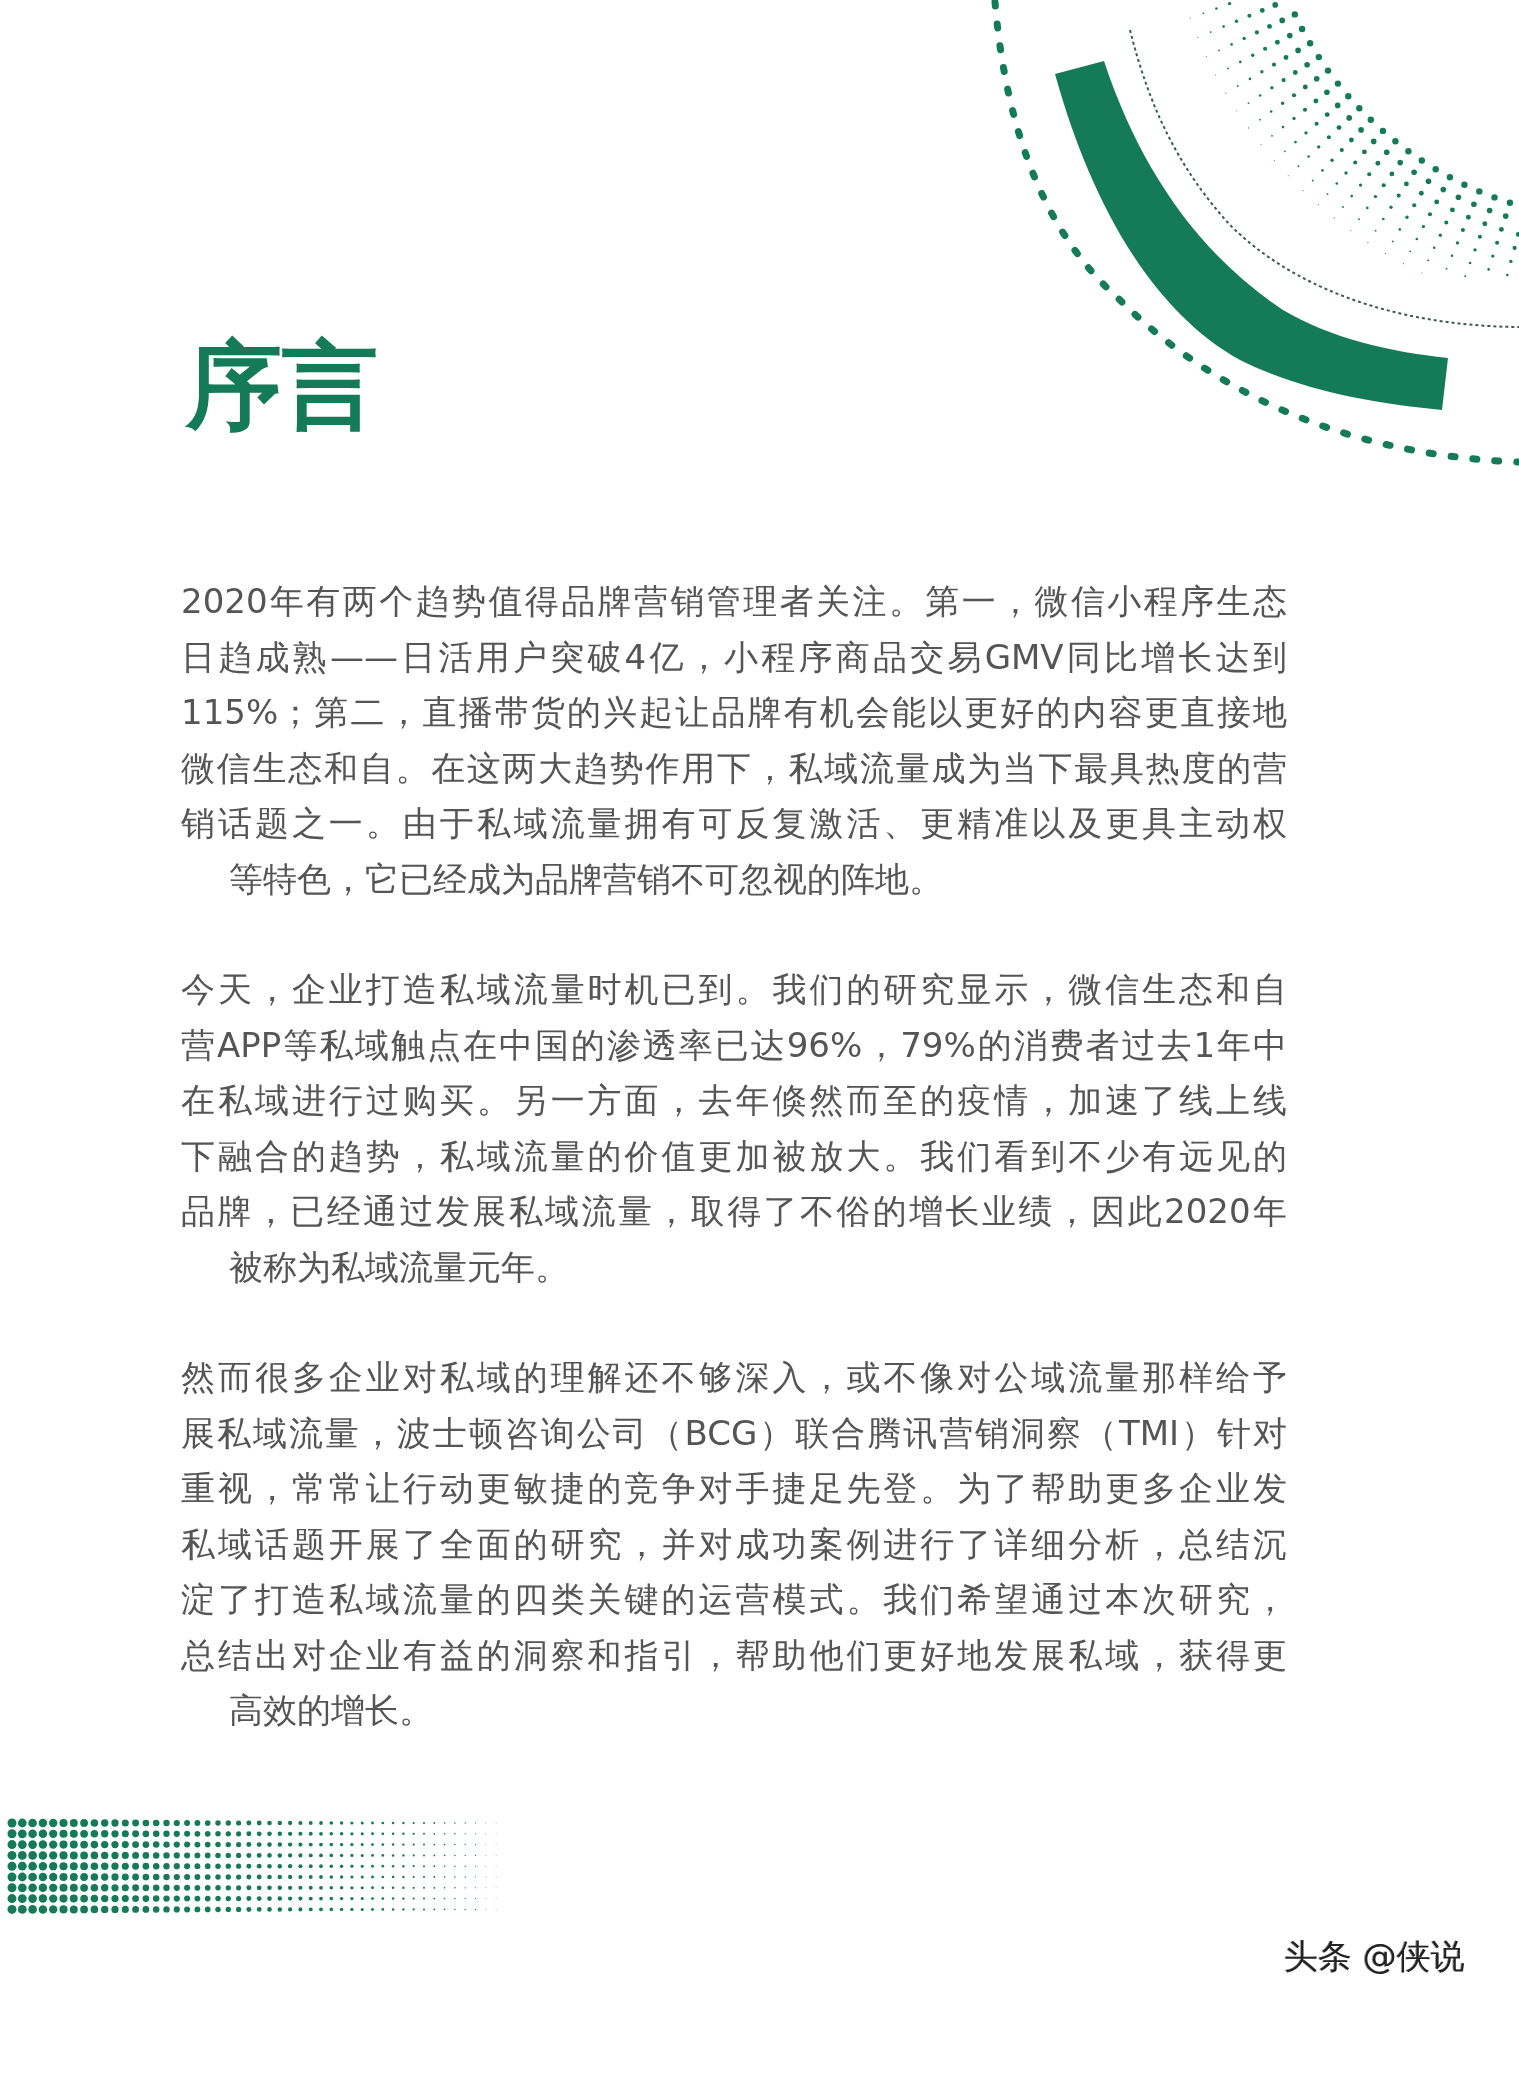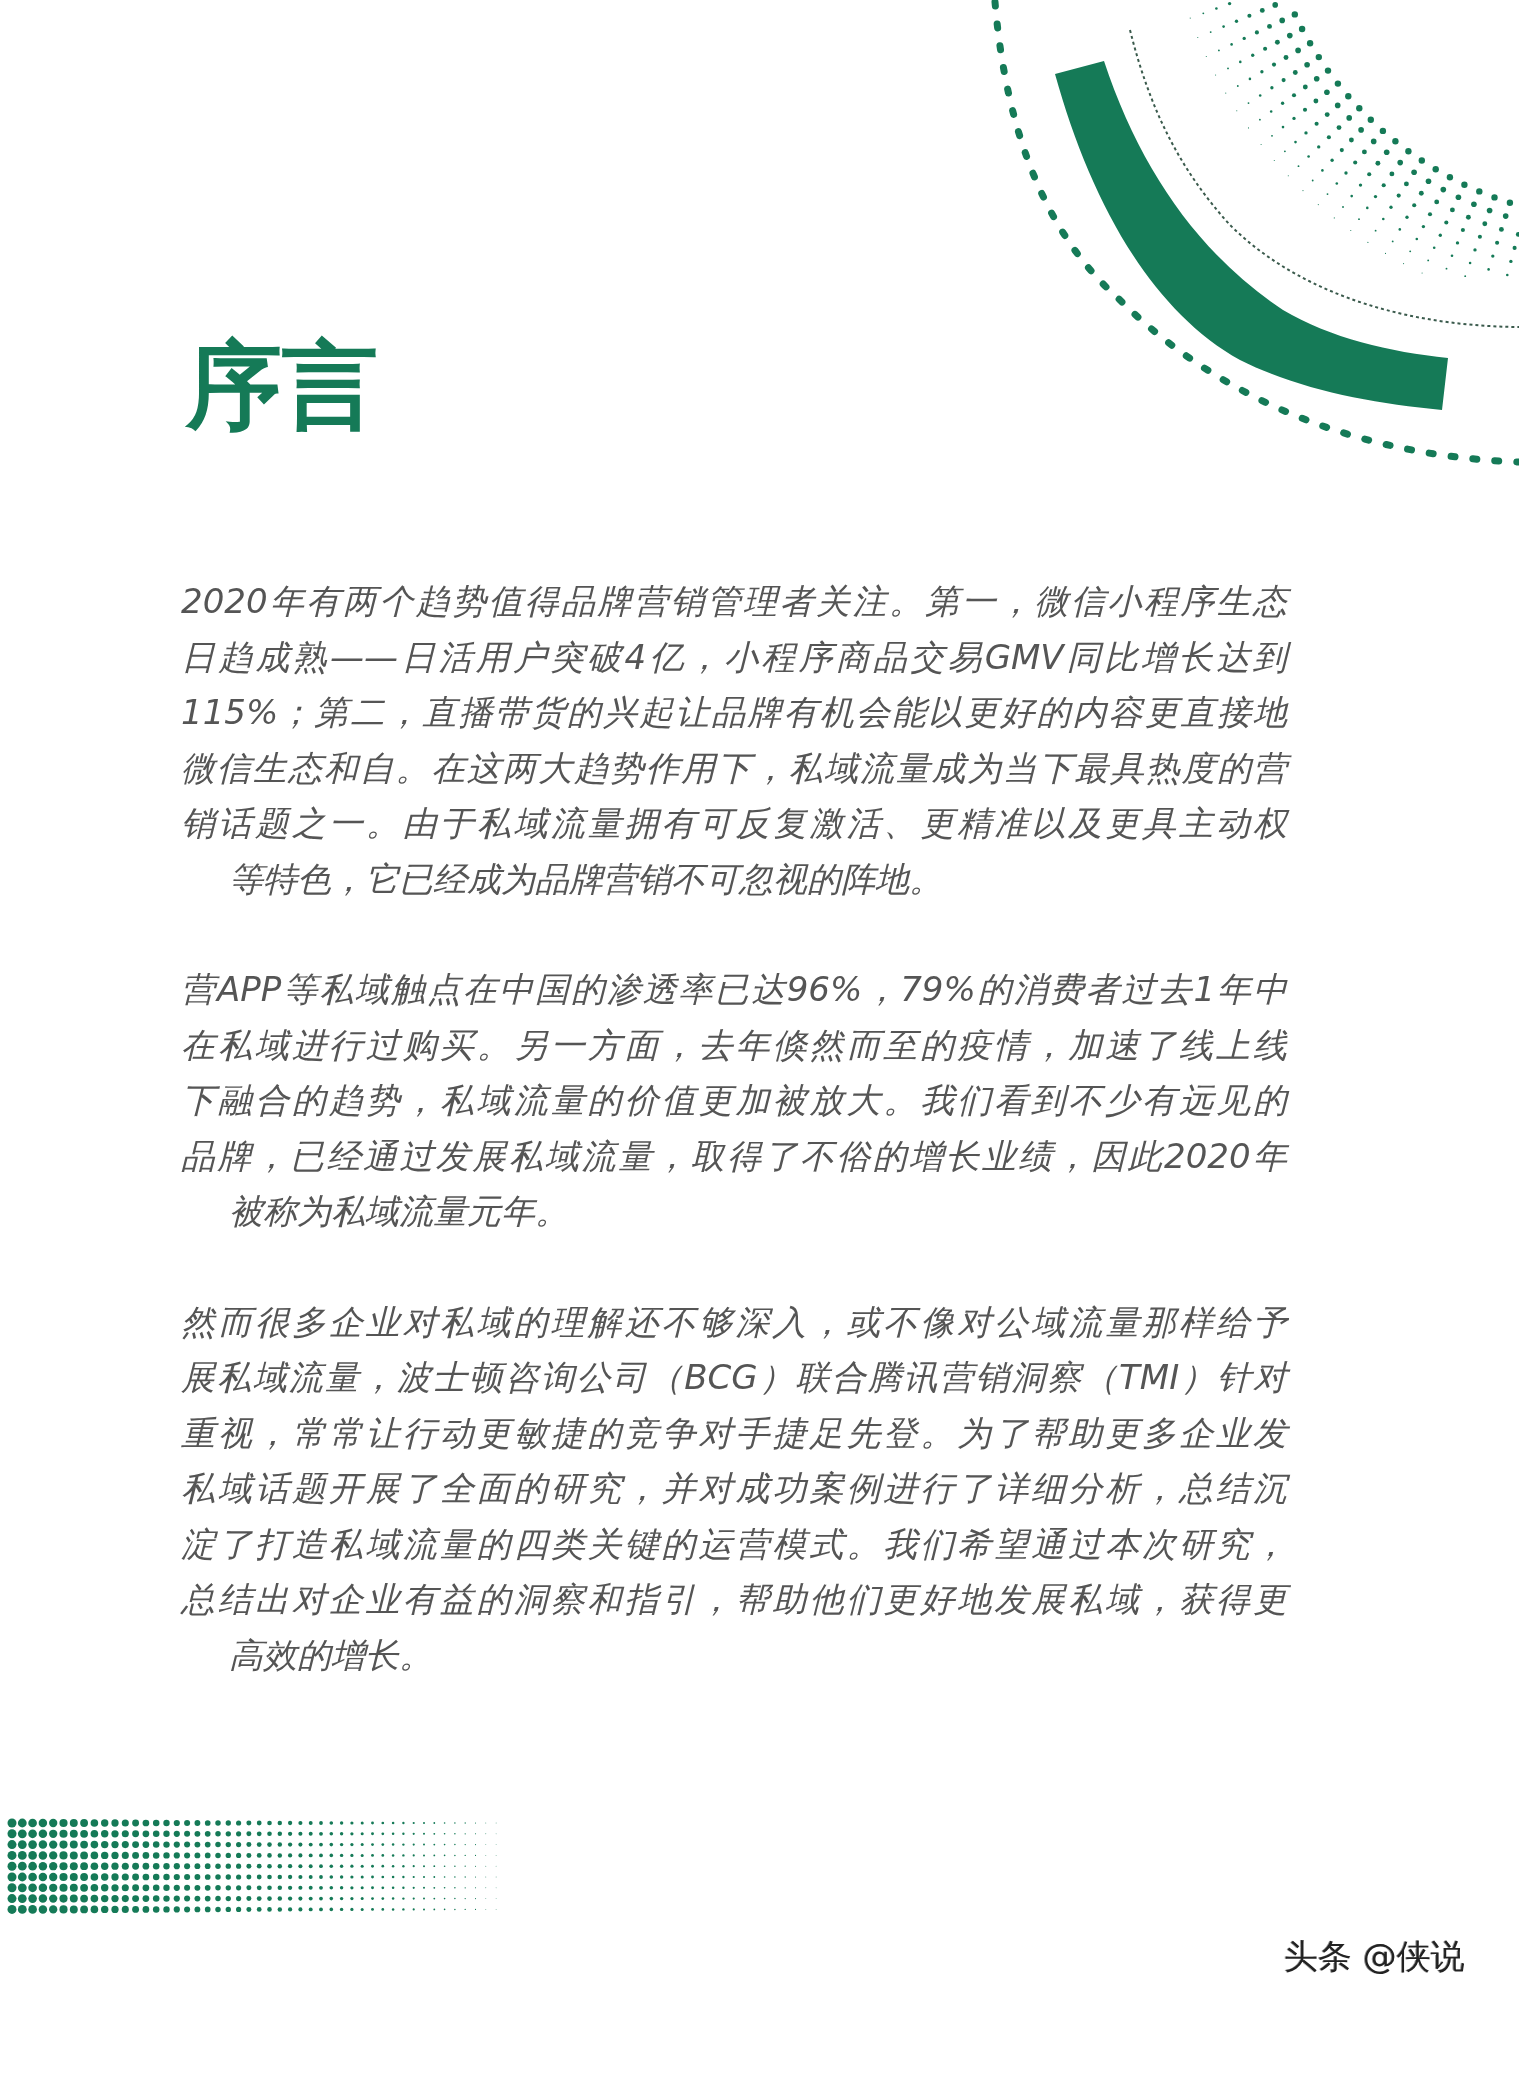--- a/index.html
+++ b/index.html
@@ -10,21 +10,21 @@
     font-family: "DejaVu Sans", sans-serif; font-weight: bold;
     font-size: 96px; line-height: 1; letter-spacing: 0px;
     color: #157a57; margin: 12px;
   }
   .body-text {
     position: absolute; left: 181px; top: 574px; width: 1106px;
     font-family: "DejaVu Sans", sans-serif;
     font-size: 34px; line-height: 55.5px; color: #555555;
   }
   .para { margin: 0 0 55px 0; text-align: justify; }
-  .line { display: block; white-space: nowrap; text-align-last: justify; text-align: justify; font-style: italic; }
+  .line { display: block; white-space: nowrap; text-align-last: justify; text-align: justify; }
   .line.last { text-align-last: left; margin-left: 48px; }
   .deco-bottom { position: absolute; left: 0; top: 1800px; width: 540px; height: 130px; }
   .watermark {
     position: absolute; left: 1284px; top: 1934px;
     font-family: "DejaVu Sans", sans-serif; font-size: 34px; color: #222;
     text-shadow: 1px 1px 0 #fff, -1px 0 0 #999;
   }
 </style>
 </head>
 <body>
@@ -208,20 +208,21 @@
 <div class="body-text">
   <p class="para">
     <span class="line">2020年有两个趋势值得品牌营销管理者关注。第一，微信小程序生态</span>
     <span class="line">日趋成熟——日活用户突破4亿，小程序商品交易GMV同比增长达到</span>
     <span class="line">115%；第二，直播带货的兴起让品牌有机会能以更好的内容更直接地</span>
     <span class="line">微信生态和自。在这两大趋势作用下，私域流量成为当下最具热度的营</span>
     <span class="line">销话题之一。由于私域流量拥有可反复激活、更精准以及更具主动权</span>
     <span class="line last">等特色，它已经成为品牌营销不可忽视的阵地。</span>
   </p>
   <p class="para">
+    <span class="line">今天，企业打造私域流量时机已到。我们的研究显示，微信生态和自</span>
     <span class="line">营APP等私域触点在中国的渗透率已达96%，79%的消费者过去1年中</span>
     <span class="line">在私域进行过购买。另一方面，去年倏然而至的疫情，加速了线上线</span>
     <span class="line">下融合的趋势，私域流量的价值更加被放大。我们看到不少有远见的</span>
     <span class="line">品牌，已经通过发展私域流量，取得了不俗的增长业绩，因此2020年</span>
     <span class="line last">被称为私域流量元年。</span>
   </p>
   <p class="para">
     <span class="line">然而很多企业对私域的理解还不够深入，或不像对公域流量那样给予</span>
     <span class="line">展私域流量，波士顿咨询公司（BCG）联合腾讯营销洞察（TMI）针对</span>
     <span class="line">重视，常常让行动更敏捷的竞争对手捷足先登。为了帮助更多企业发</span>

